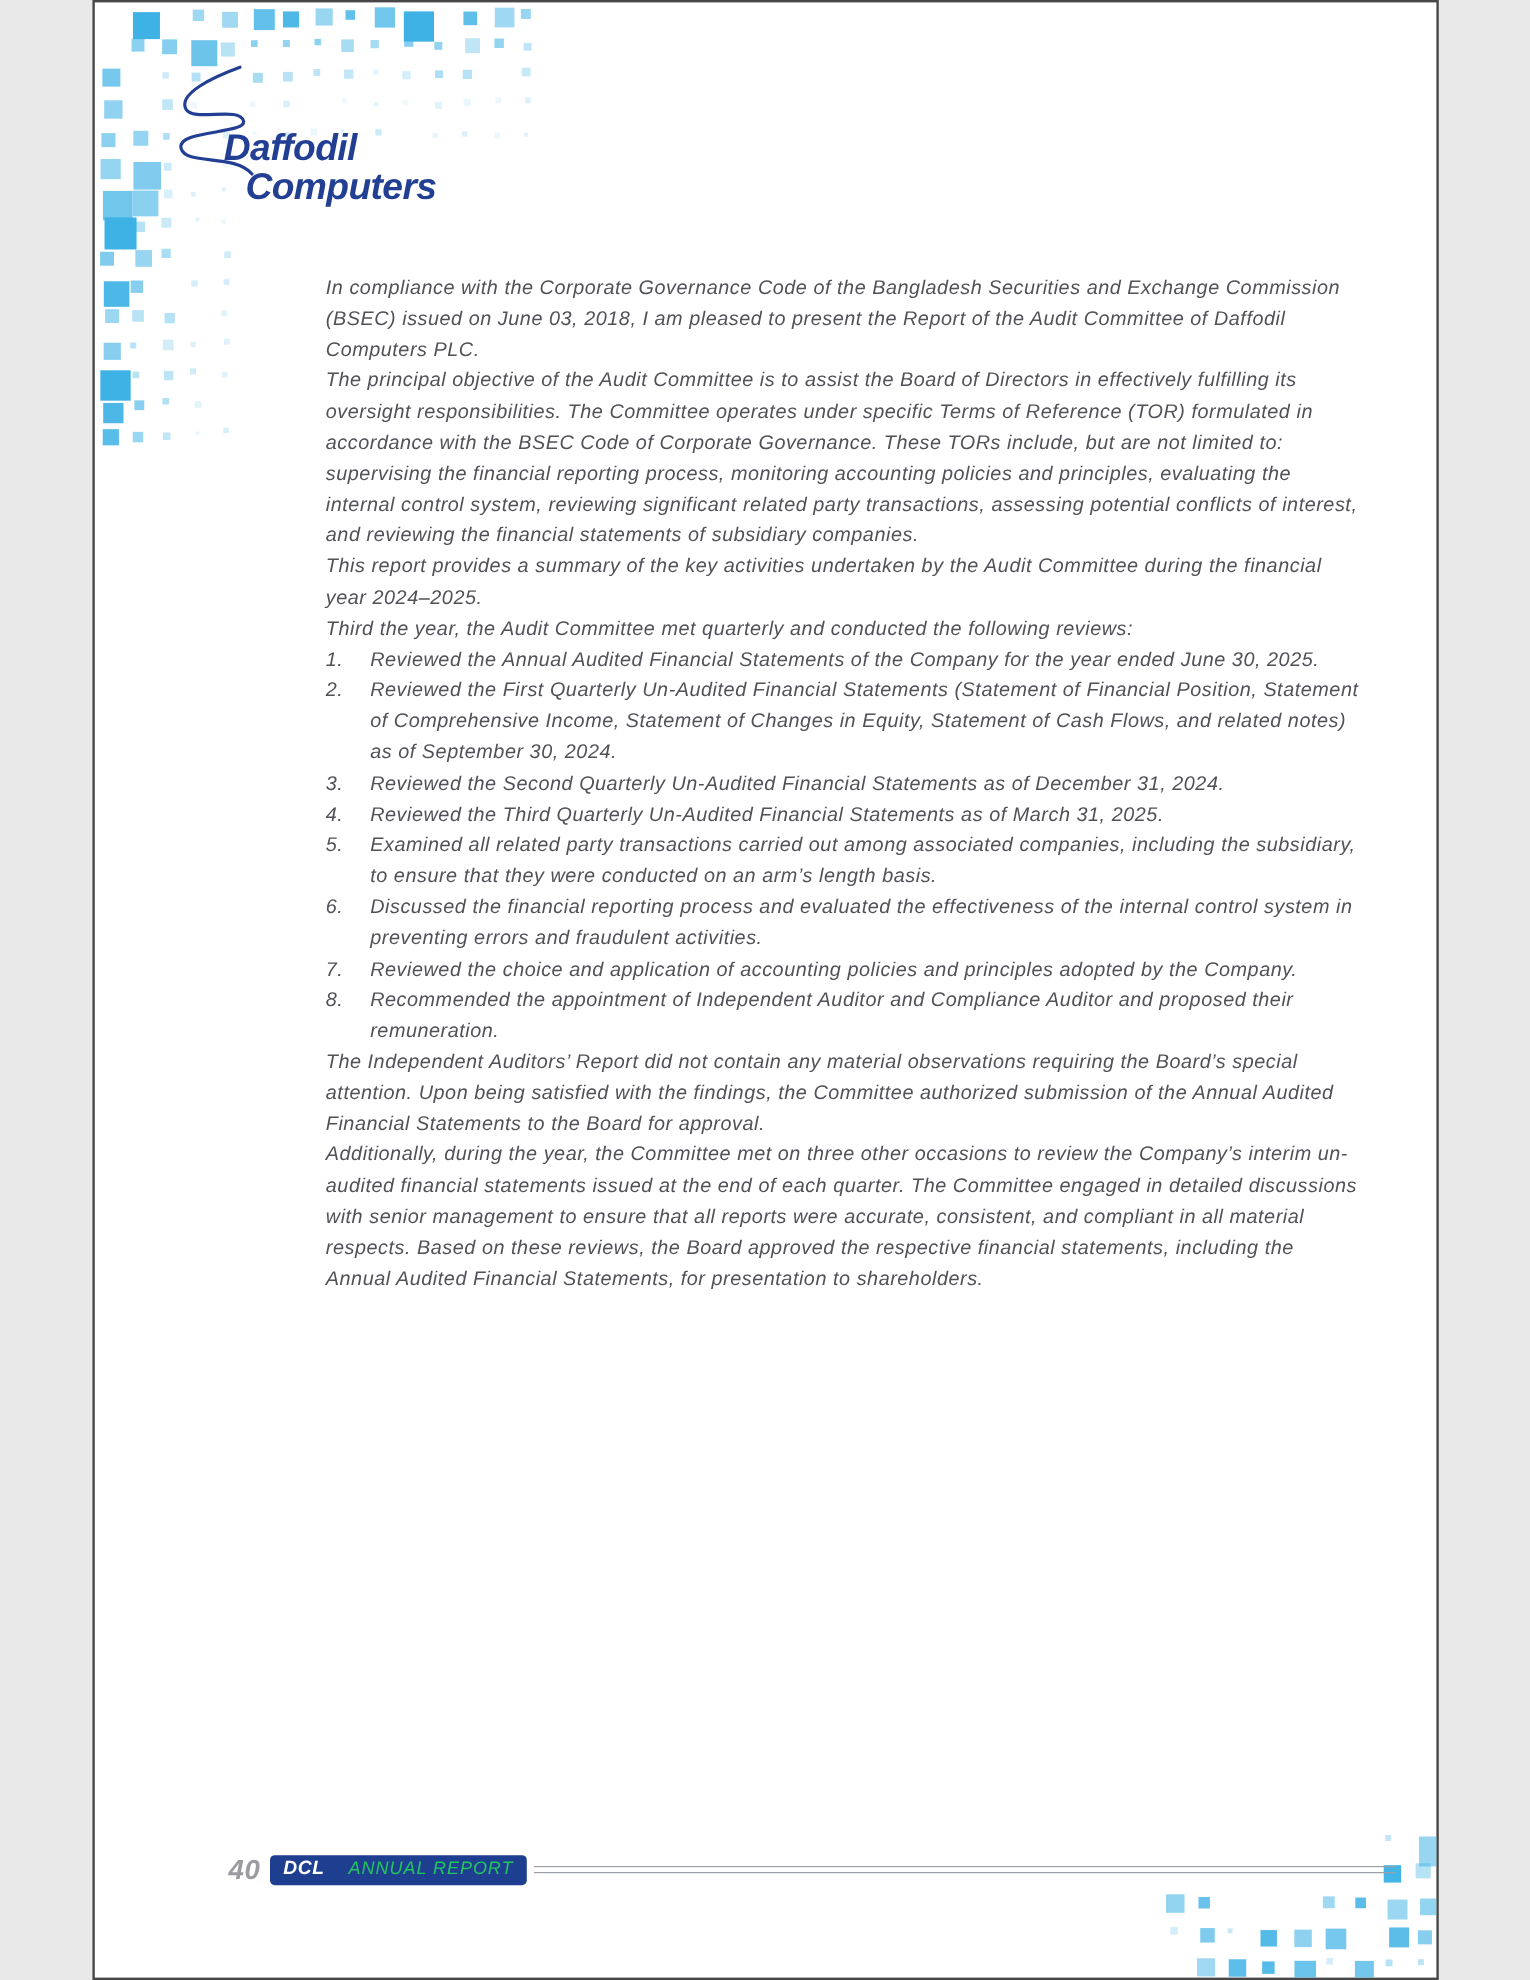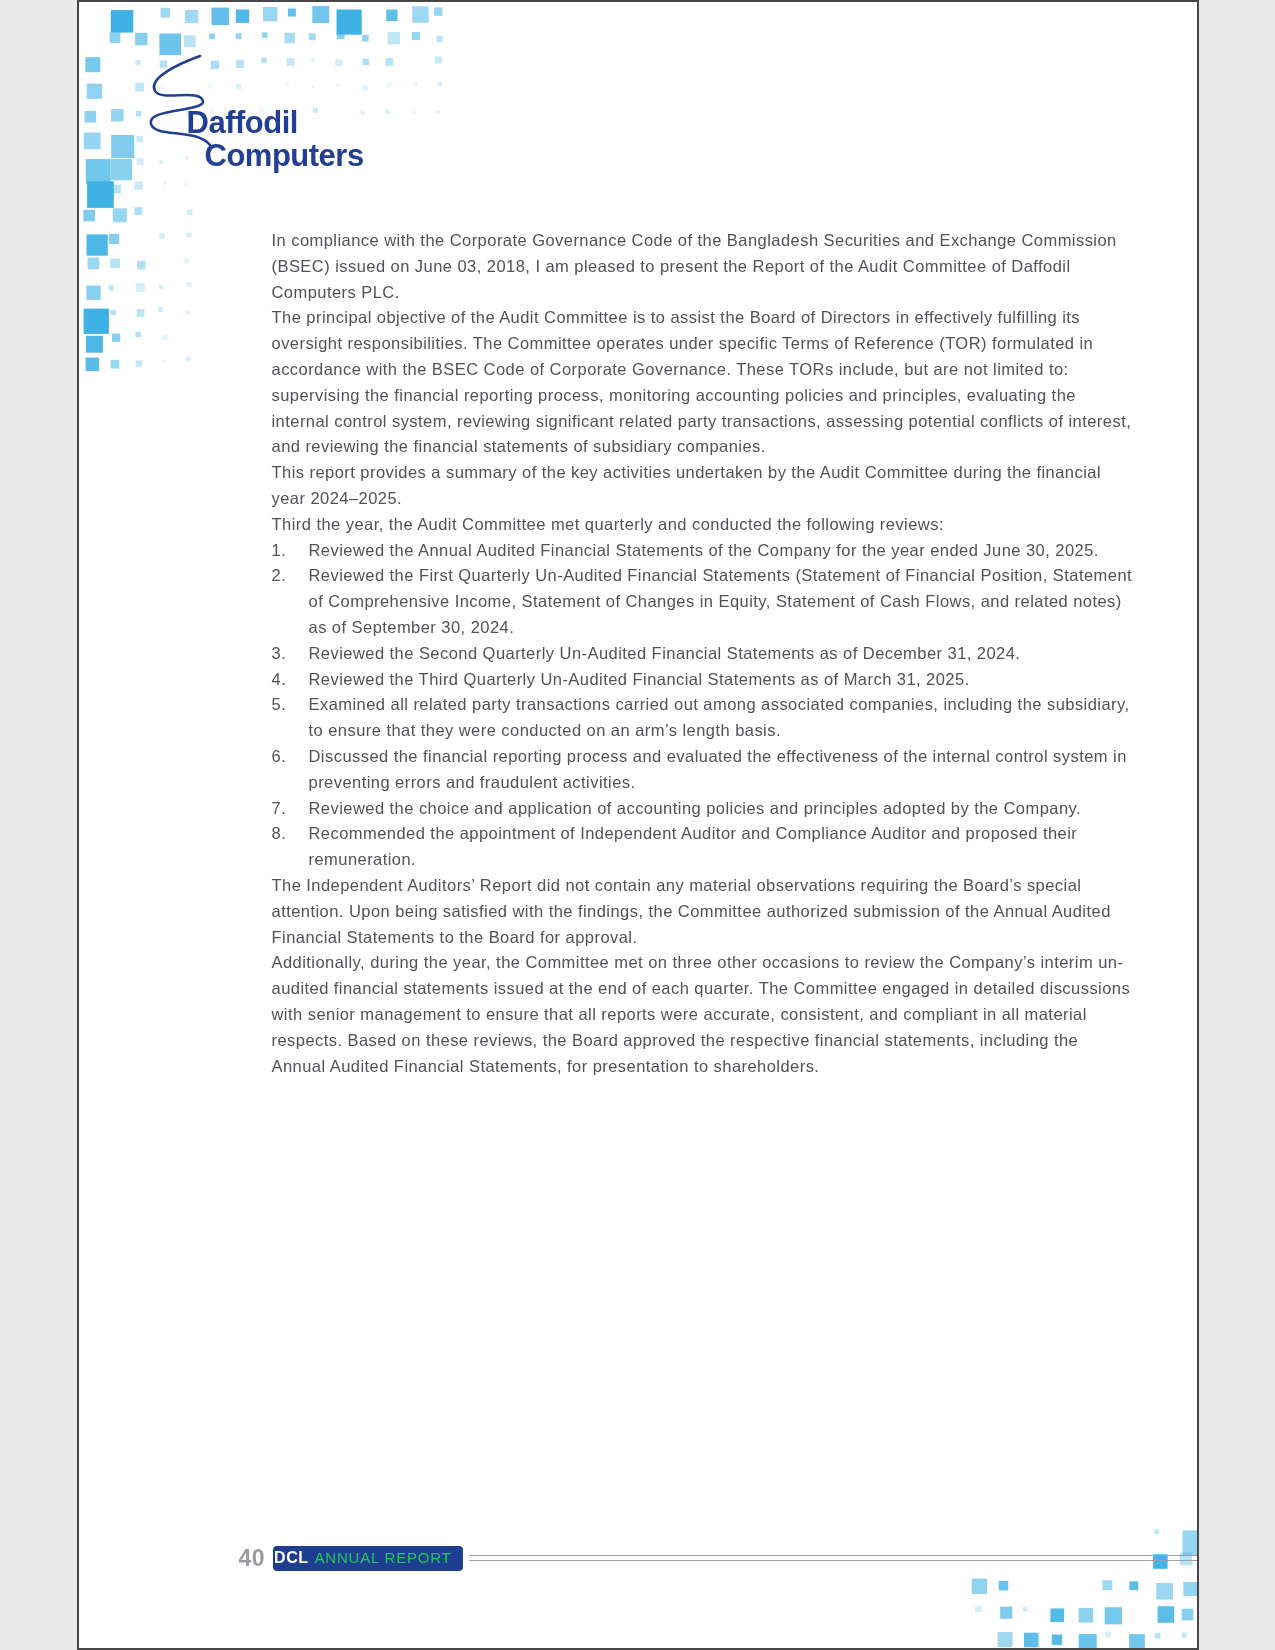--- a/index.html
+++ b/index.html
@@ -5,20 +5,21 @@
   html,body{margin:0;padding:0;background:#e9e9e9;}
   .page{
     position:relative;
     width:1122px;height:1650px;
     margin:0 auto;
     background:#ffffff;
     border:2px solid #474747;
     box-sizing:border-box;
     overflow:hidden;
     font-family:"Liberation Sans", sans-serif;
+    font-style:italic;
   }
   .mosaic{position:absolute;pointer-events:none;}
   .logo-swoosh{position:absolute;left:55px;top:48px;}
   .logo-text{
     position:absolute;
     font-weight:bold;
     font-size:31px;
     letter-spacing:-0.5px;
     color:var(--brand_navy);
   }
@@ -58,35 +59,35 @@
   }
   ol.reviews li::before{
     content: counter(item) ".";
     position:absolute;
     left:0;top:0;
   }
   .footer{
     position:absolute;
     left:112px;top:1542px;
     width:972px;height:28px;
-    display:flex;align-items:center;margin-left:48px;
+    display:flex;align-items:center;
   }
   .page-num{
     font-size:23px;font-weight:bold;
     color:var(--page_num_gray);
     letter-spacing:0.5px;
   }
   .footer-badge{
     margin-left:8px;
     background:var(--badge_bg);
     border-radius:4px;
-    padding:3px 11px 4px 1px;
+    padding:3px 11px 4px 11px;
     display:inline-flex;
     align-items:flex-start;
-    gap:6px;
+    gap:20px;
     white-space:nowrap;
   }
   .badge-brand{color:#ffffff;font-weight:bold;font-size:16px;letter-spacing:0.5px;}
   .badge-label{color:#22c55e;font-size:15px;letter-spacing:0.8px;}
   .footer-line{
     flex:1;
     height:4px;
     border-top:1.5px solid var(--line_gray);
     border-bottom:1.5px solid var(--line_gray);
     margin-left:6px;

